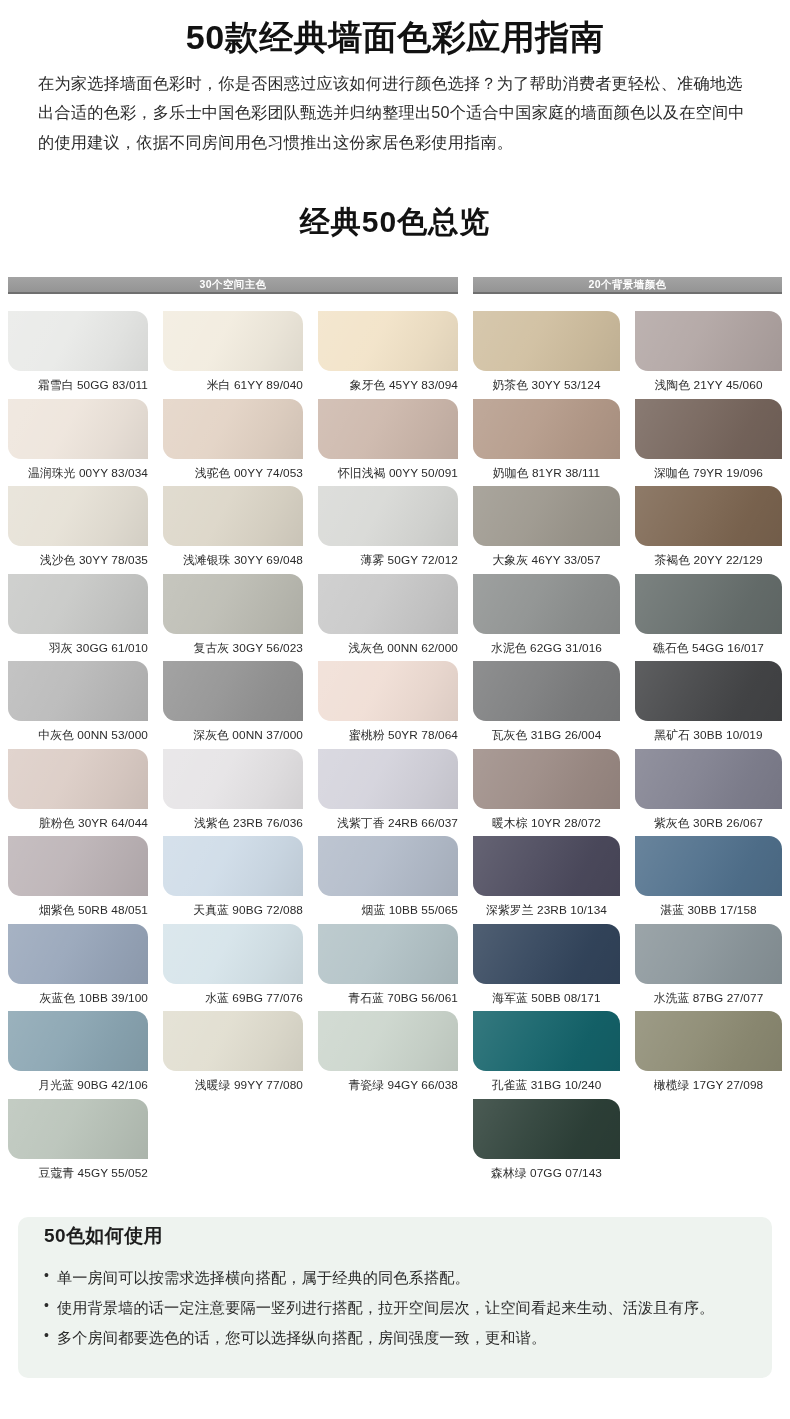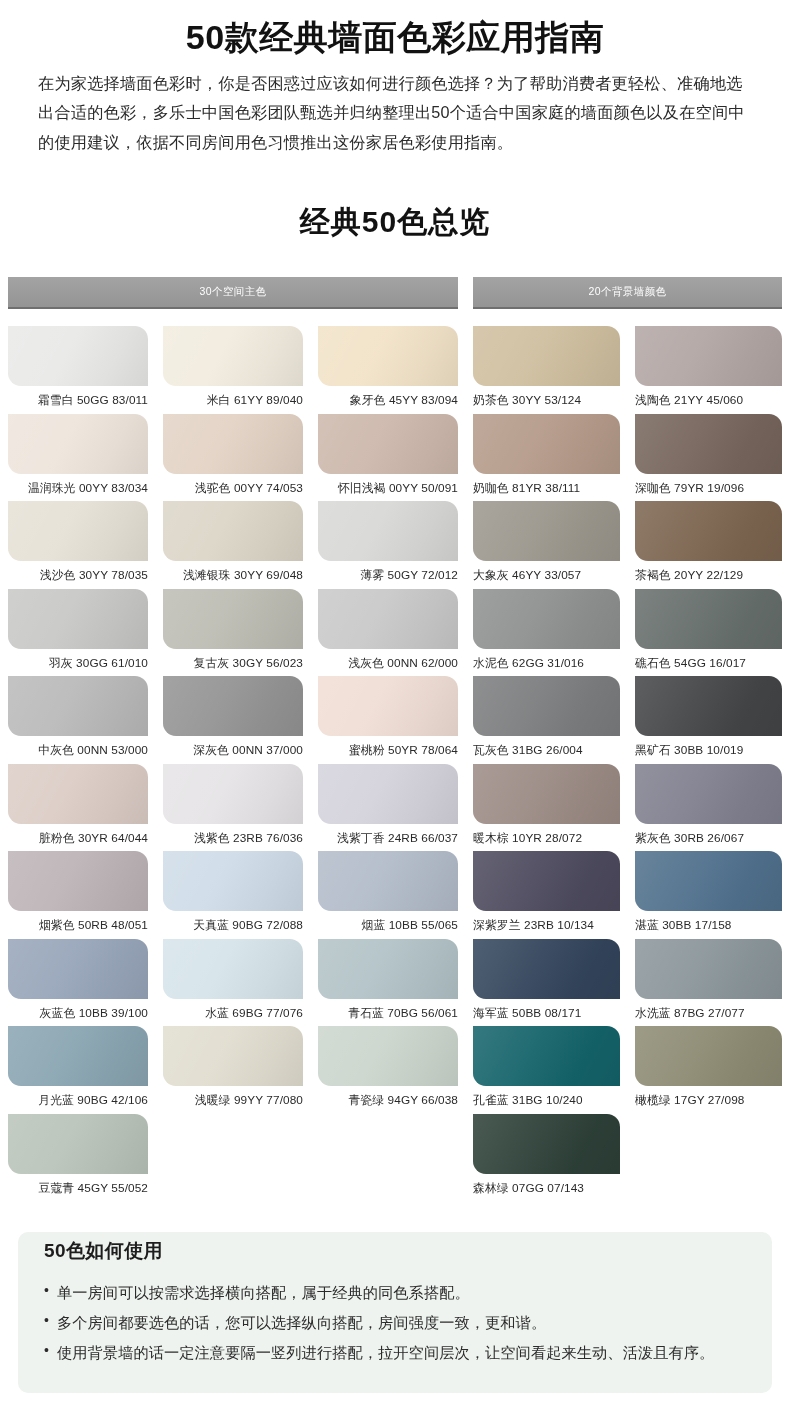--- a/index.html
+++ b/index.html
@@ -44,29 +44,29 @@
 
   
   .palette {
     margin-top: 34px;
     padding: 0 8px;
     display: flex;
     gap: 15px;
   }
   .group { display: flex; flex-direction: column; }
   .group-left  { width: 450px; }
-  .group-right { width: 309px; }
+  .group-right { width: 309px; text-align: center; }
 
   .group-header {
-    height: 32px;
+    height: 17px;
     background: linear-gradient(#a3a3a3, #949494);
     border-bottom: 2px solid #6f6f6f;
     color: #ffffff;
     font-size: 10.5px;
-    font-weight: 400;
+    font-weight: 700;
     display: flex;
     align-items: center;
     justify-content: center;
     letter-spacing: 0.4px;
   }
 
   .grid {
     margin-top: 17px;
     display: grid;
     grid-auto-rows: 87.5px;
@@ -350,18 +350,18 @@
           </div>
         </div>
     </div>
 
   </div>
 
   <div class="usage-box">
     <div class="usage-title">50色如何使用</div>
     <ul class="usage-list">
         <li>单一房间可以按需求选择横向搭配，属于经典的同色系搭配。</li>
+        <li>使用背景墙的话一定注意要隔一竖列进行搭配，拉开空间层次，让空间看起来生动、活泼且有序。</li>
         <li>多个房间都要选色的话，您可以选择纵向搭配，房间强度一致，更和谐。</li>
-        <li>使用背景墙的话一定注意要隔一竖列进行搭配，拉开空间层次，让空间看起来生动、活泼且有序。</li>
       </ul>
   </div>
 
 </div>
 
 </body></html>

